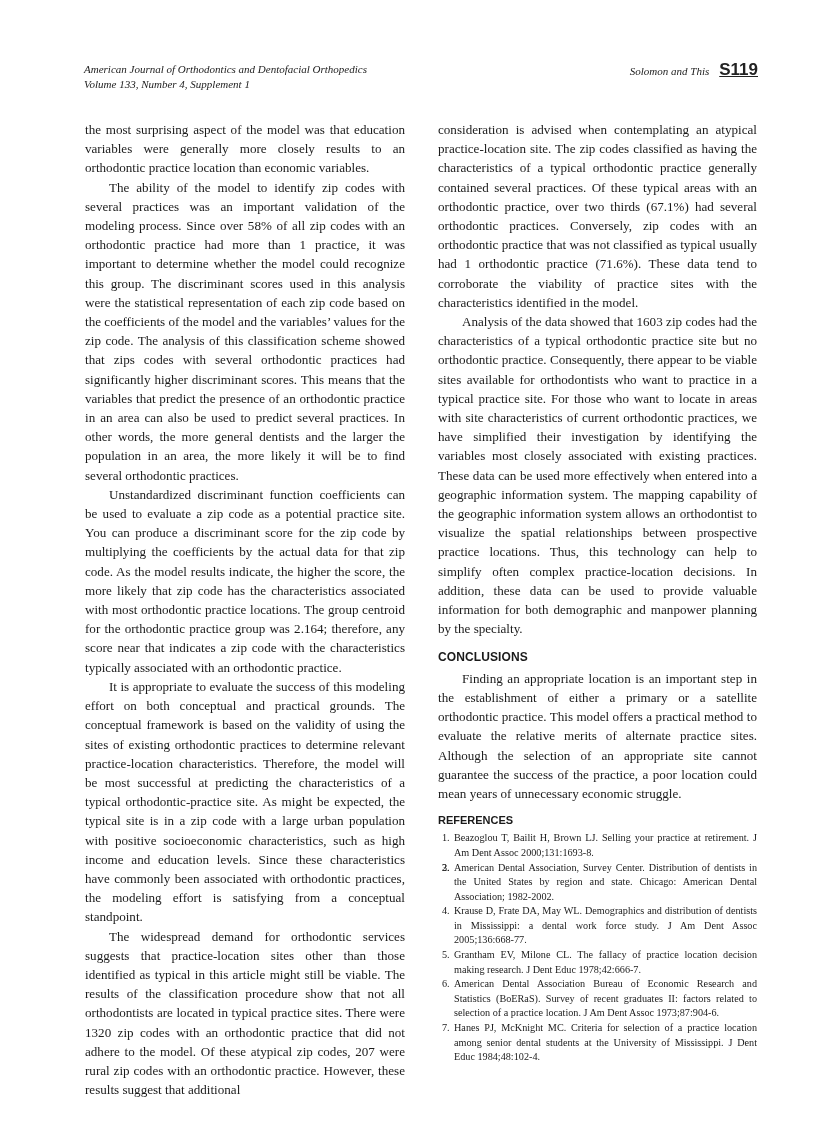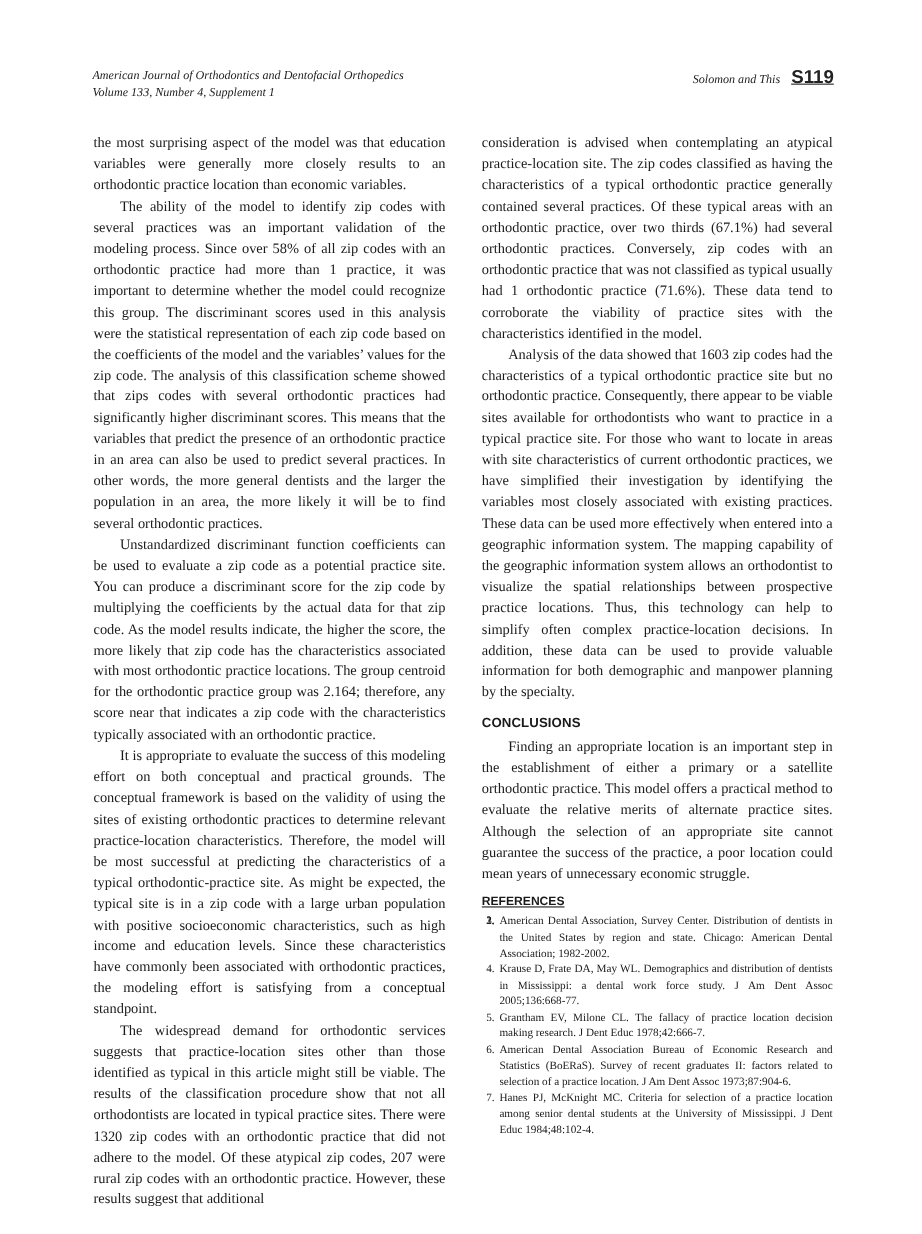--- a/index.html
+++ b/index.html
@@ -7,21 +7,21 @@
   .header { position: absolute; left: 84px; top: 62px; width: 674px; font-family: "Liberation Serif", serif; font-style: italic; font-size: 11px; line-height: 15px; color: #222; }
   .header .left { position: absolute; left: 0; top: 0; width: 420px; }
   .header .right { position: absolute; right: 0; top: 0; white-space: nowrap; }
   .header .page-num { font-family: "Liberation Sans", sans-serif; font-style: normal; font-weight: bold; font-size: 17px; margin-left: 10px; text-decoration: underline; }
   .col { position: absolute; top: 120px; width: 320px; font-family: "Liberation Serif", serif; font-size: 13.1px; line-height: 19.2px; text-align: justify; hyphens: manual; }
   .col.left { left: 85px; }
   .col.right { left: 438px; width: 319px; }
   .col p { margin: 0; text-indent: 0; }
   .col p.indent { text-indent: 24px; }
   .section-head { font-family: "Liberation Sans", sans-serif; font-weight: bold; font-size: 12px; margin: 10px 0 1px 0; letter-spacing: 0.1px; }
-  .refs-head { font-family: "Liberation Sans", sans-serif; font-weight: bold; font-size: 11px; margin: 8px 0 1px 0; text-decoration: underline; }
+  .refs-head { font-family: "Liberation Sans", sans-serif; font-weight: bold; font-size: 11px; margin: 8px 0 1px 0; }
   .refs { list-style: none; margin: 0; padding: 0; font-size: 10.2px; line-height: 14.6px; }
   .refs li { position: relative; padding-left: 16px; text-indent: 0; }
   .refs li .num { position: absolute; left: 4px; top: 0; }
 </style>
 </head>
 <body>
 
 <div class="header">
   <div class="left">
     <div>American Journal of Orthodontics and Dentofacial Orthopedics</div>
@@ -42,21 +42,21 @@
 
 <div class="col right">
   <p>consideration is advised when contemplating an atypical practice-location site. The zip codes classified as having the characteristics of a typical orthodontic practice generally contained several practices. Of these typical areas with an orthodontic practice, over two thirds (67.1%) had several orthodontic practices. Conversely, zip codes with an orthodontic practice that was not classified as typical usually had 1 orthodontic practice (71.6%). These data tend to corroborate the viability of practice sites with the characteristics identified in the model.</p>
   <p class="indent">Analysis of the data showed that 1603 zip codes had the characteristics of a typical orthodontic practice site but no orthodontic practice. Consequently, there appear to be viable sites available for orthodontists who want to practice in a typical practice site. For those who want to locate in areas with site characteristics of current orthodontic practices, we have simplified their investigation by identifying the variables most closely associated with existing practices. These data can be used more effectively when entered into a geographic information system. The mapping capability of the geographic information system allows an orthodontist to visualize the spatial relationships between prospective practice locations. Thus, this technology can help to simplify often complex practice-location decisions. In addition, these data can be used to provide valuable information for both demographic and manpower planning by the specialty.</p>
 
   <div class="section-head">CONCLUSIONS</div>
   <p class="indent">Finding an appropriate location is an important step in the establishment of either a primary or a satellite orthodontic practice. This model offers a practical method to evaluate the relative merits of alternate practice sites. Although the selection of an appropriate site cannot guarantee the success of the practice, a poor location could mean years of unnecessary economic struggle.</p>
 
   <div class="refs-head">REFERENCES</div>
   <ol class="refs">
-    <li><span class="num">1.</span></li>
+    <li><span class="num">1.</span><span>Beazoglou T, Bailit H, Brown LJ. Selling your practice at retirement. J Am Dent Assoc 2000;131:1693-8.</span></li>
     <li><span class="num">2.</span></li>
     <li><span class="num">3.</span><span>American Dental Association, Survey Center. Distribution of dentists in the United States by region and state. Chicago: American Dental Association; 1982-2002.</span></li>
     <li><span class="num">4.</span><span>Krause D, Frate DA, May WL. Demographics and distribution of dentists in Mississippi: a dental work force study. J Am Dent Assoc 2005;136:668-77.</span></li>
     <li><span class="num">5.</span><span>Grantham EV, Milone CL. The fallacy of practice location decision making research. J Dent Educ 1978;42:666-7.</span></li>
     <li><span class="num">6.</span><span>American Dental Association Bureau of Economic Research and Statistics (BoERaS). Survey of recent graduates II: factors related to selection of a practice location. J Am Dent Assoc 1973;87:904-6.</span></li>
     <li><span class="num">7.</span><span>Hanes PJ, McKnight MC. Criteria for selection of a practice location among senior dental students at the University of Mississippi. J Dent Educ 1984;48:102-4.</span></li>
   </ol>
 </div>
 
 </body></html>

